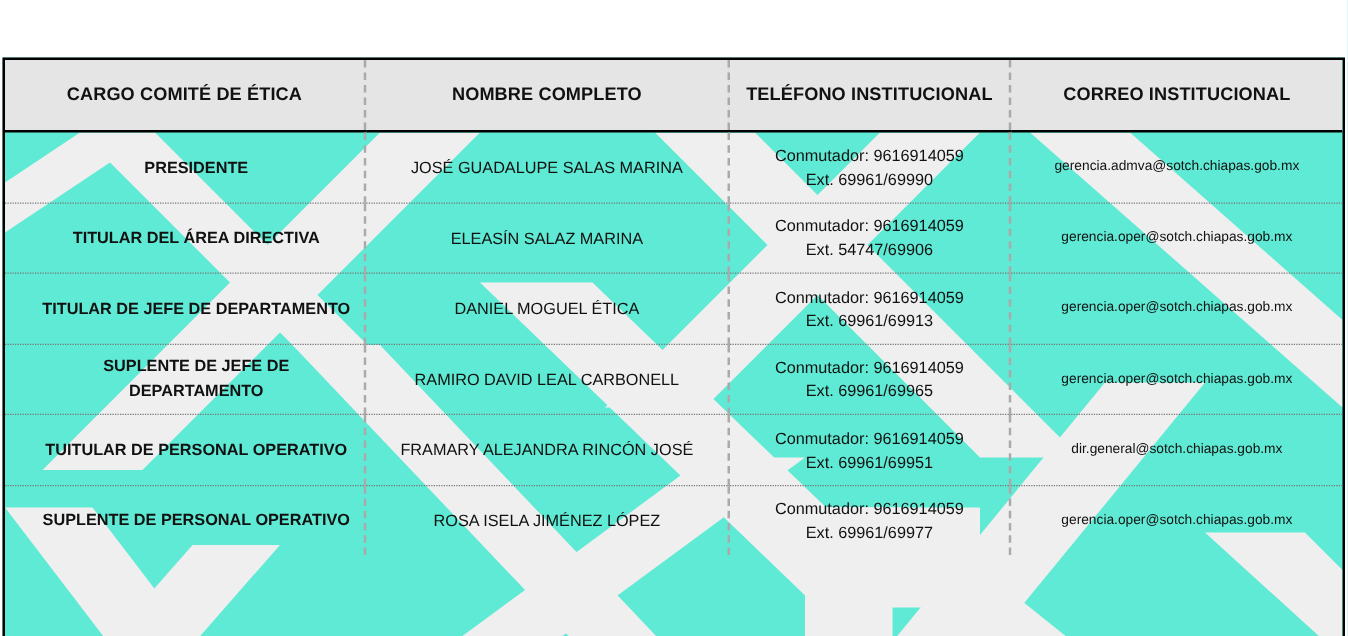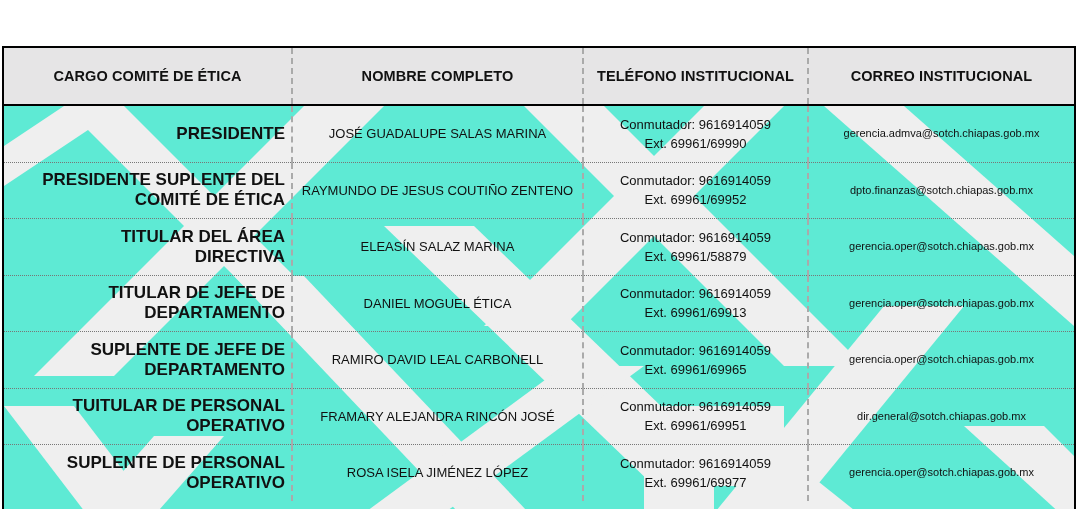--- a/index.html
+++ b/index.html
@@ -13,22 +13,22 @@
           table-layout: fixed; }
   col.c1 { width: 288px; } col.c2 { width: 291px; } col.c3 { width: 225px; } col.c4 { width: 266px; }
   thead th { height: 56px; background: #e6e5e6; font-weight: bold; font-size: 14.5px;
              text-align: center; vertical-align: middle; border-bottom: 2px solid #000;
              border-left: 2px dashed #aaaaaa; padding: 0 4px; letter-spacing: 0.1px; }
   thead th:first-child { border-left: none; }
   tbody td { height: 55.5px; font-size: 13px; vertical-align: middle; text-align: center;
              border-left: 2px dashed #aaaaaa; border-top: 1px dotted #777; padding: 0 6px;
              background: transparent; line-height: 19px; }
   tbody tr:first-child td { border-top: none; }
-  tbody td:first-child { border-left: none; text-align: right; font-weight: bold;
-                         font-size: 17px; padding-left: 25px; line-height: 20px; }
+  tbody td:first-child { border-left: none; text-align: center; font-weight: bold;
+                         font-size: 13px; padding-left: 25px; line-height: 20px; }
   tbody td.email { font-size: 11px; }
   .phone-line { display: block; }
 </style>
 </head>
 <body>
 
 <div class="frame">
 
   <svg class="watermark" viewBox="0 0 1070 444" xmlns="http://www.w3.org/2000/svg">
     <g fill="#efefef">
@@ -70,34 +70,25 @@
       <tr>
         <td>PRESIDENTE</td>
         <td>JOSÉ GUADALUPE SALAS MARINA</td>
         <td>
           <span class="phone-line">Conmutador: 9616914059</span>
           <span class="phone-line">Ext. 69961/69990</span>
         </td>
         <td class="email">gerencia.admva@sotch.chiapas.gob.mx</td>
       </tr>
       <tr>
-        <td>PRESIDENTE SUPLENTE DEL COMITÉ DE ÉTICA</td>
-        <td>RAYMUNDO DE JESUS COUTIÑO ZENTENO</td>
-        <td>
-          <span class="phone-line">Conmutador: 9616914059</span>
-          <span class="phone-line">Ext. 69961/69952</span>
-        </td>
-        <td class="email">dpto.finanzas@sotch.chiapas.gob.mx</td>
-      </tr>
-      <tr>
         <td>TITULAR DEL ÁREA DIRECTIVA</td>
         <td>ELEASÍN SALAZ MARINA</td>
         <td>
           <span class="phone-line">Conmutador: 9616914059</span>
-          <span class="phone-line">Ext. 69961/58879</span>
+          <span class="phone-line">Ext. 54747/69906</span>
         </td>
         <td class="email">gerencia.oper@sotch.chiapas.gob.mx</td>
       </tr>
       <tr>
         <td>TITULAR DE JEFE DE DEPARTAMENTO</td>
         <td>DANIEL MOGUEL ÉTICA</td>
         <td>
           <span class="phone-line">Conmutador: 9616914059</span>
           <span class="phone-line">Ext. 69961/69913</span>
         </td>

